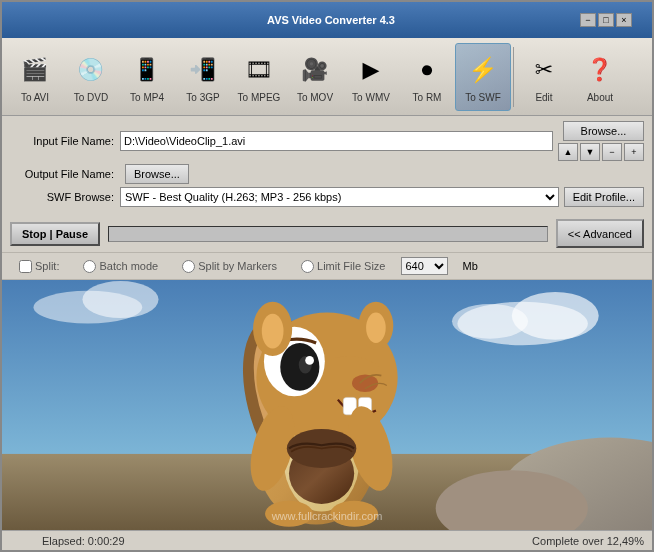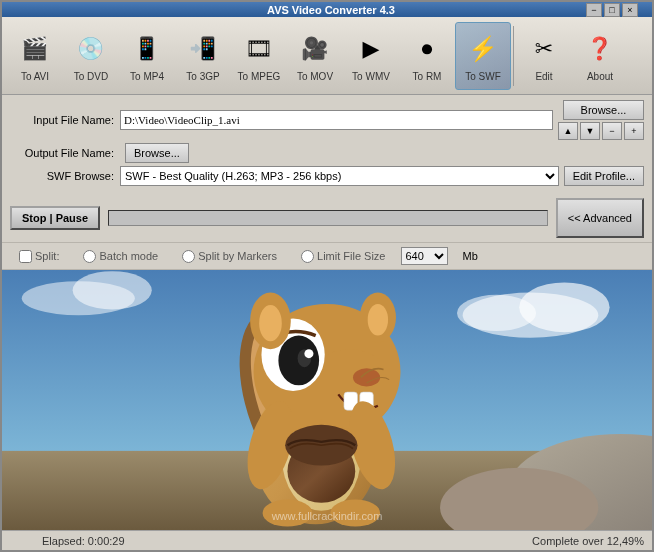--- a/index.html
+++ b/index.html
@@ -18,22 +18,22 @@
       background: #d4d0c8;
       display: flex;
       flex-direction: column;
     }
     .title-bar {
       background: linear-gradient(to bottom, #4a7ab5, #2a5a95);
       color: white;
       display: flex;
       align-items: center;
       justify-content: center;
-      padding: 3px 14px;
-      height: 15px;
+      padding: 3px 20px;
+      height: 36px;
       flex-shrink: 0;
     }
     .title-bar-title {
       font-size: 11px;
       font-weight: bold;
       flex: 1;
       text-align: center;
     }
     .title-bar-controls {
       display: flex;
@@ -108,21 +108,20 @@
       font-size: 11px;
       flex-shrink: 0;
     }
     .form-input {
       flex: 1;
       height: 20px;
       border: 1px solid #888;
       background: white;
       padding: 1px 3px;
       font-size: 11px;
-      font-family: Liberation Serif, serif;
     }
     .form-select {
       flex: 1;
       height: 20px;
       border: 1px solid #888;
       background: white;
       font-size: 11px;
     }
     .browse-btn {
       margin-left: 5px;
@@ -167,21 +166,21 @@
       background: #c0c0c0;
       border: 1px inset #888;
       margin: 0 8px;
     }
     .progress-bar-fill {
       height: 100%;
       background: linear-gradient(to bottom, #a0a0a0, #808080);
       width: 0%;
     }
     .advanced-btn {
-      height: 40px;
+      height: 29px;
       padding: 0 10px;
       border: 2px outset #a0a0a0;
       background: linear-gradient(to bottom, #e0e0e0, #b8b8b8);
       cursor: pointer;
       font-size: 11px;
     }
     .options-row {
       display: flex;
       align-items: center;
       padding: 4px 8px;

